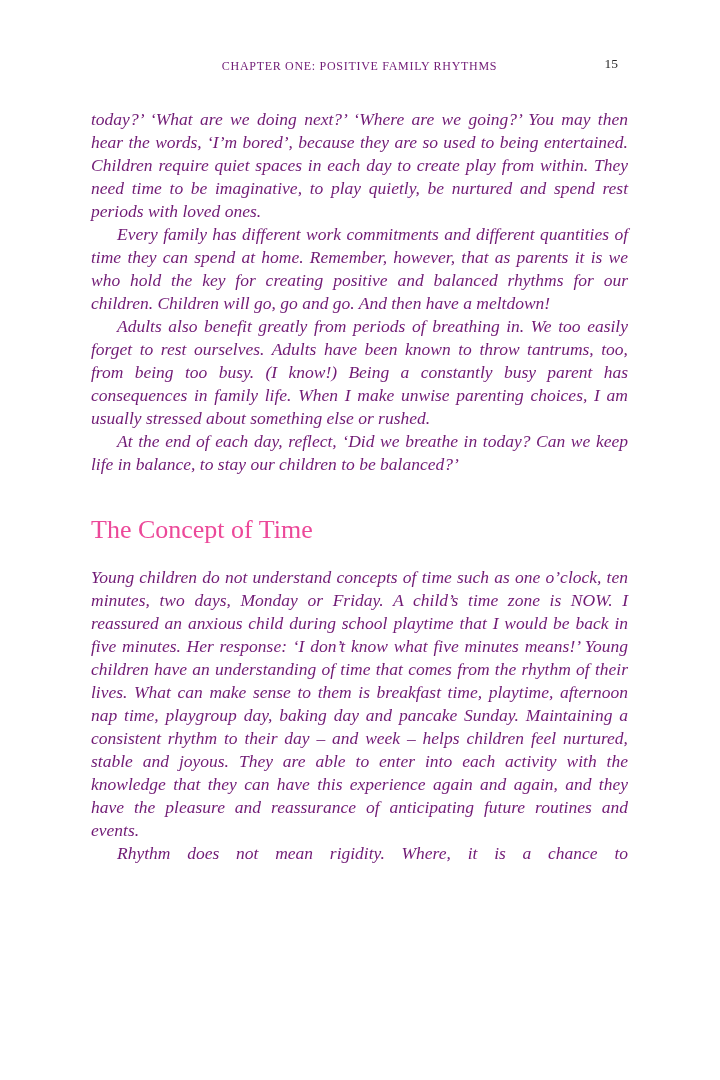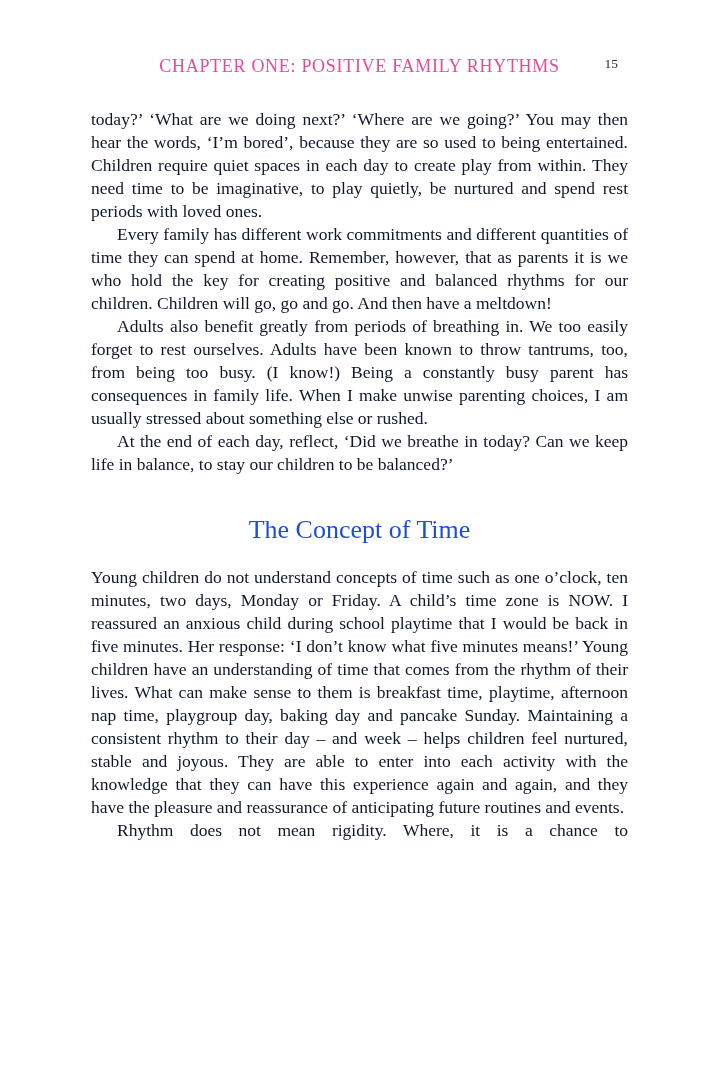--- a/index.html
+++ b/index.html
@@ -18,23 +18,23 @@
     overflow: hidden;
   }
   .running-header {
     position: absolute;
     top: 56px;
     left: 91px;
     width: 537px;
     text-align: center;
   }
   .running-head {
-    font-size: 18px;
+    font-size: 12px;
     letter-spacing: 0.7px;
-    color: #ec4899;
+    color: #701a75;
     white-space: nowrap;
   }
   .page-number {
     position: absolute;
     top: 0;
     right: 10px;
     font-size: 13.5px;
     color: #2b2b2b;
     text-align: center;
   }
@@ -43,35 +43,35 @@
     top: 108px;
     left: 91px;
     width: 537px;
   }
   .text-block p {
     margin: 0;
     font-size: 17.5px;
     line-height: 23px;
     text-align: justify;
     text-justify: inter-word;
-    color: #0f172a;
+    color: #701a75;
+    font-style: italic;
   }
   .text-block p.indent {
     text-indent: 26px;
   }
   .text-block p.justify-last {
     text-align-last: justify;
   }
   .section-heading {
     margin: 39px 0 21px 0;
     font-size: 26px;
     font-weight: normal;
     line-height: 30px;
-    text-align: center;
-    color: #1d4ed8;
+    color: #ec4899;
   }
 </style>
 </head>
 <body>
 
 <div class="page">
 
   <div class="running-header">
     <span class="running-head">CHAPTER ONE: POSITIVE FAMILY RHYTHMS</span>
     <span class="page-number">15</span>

